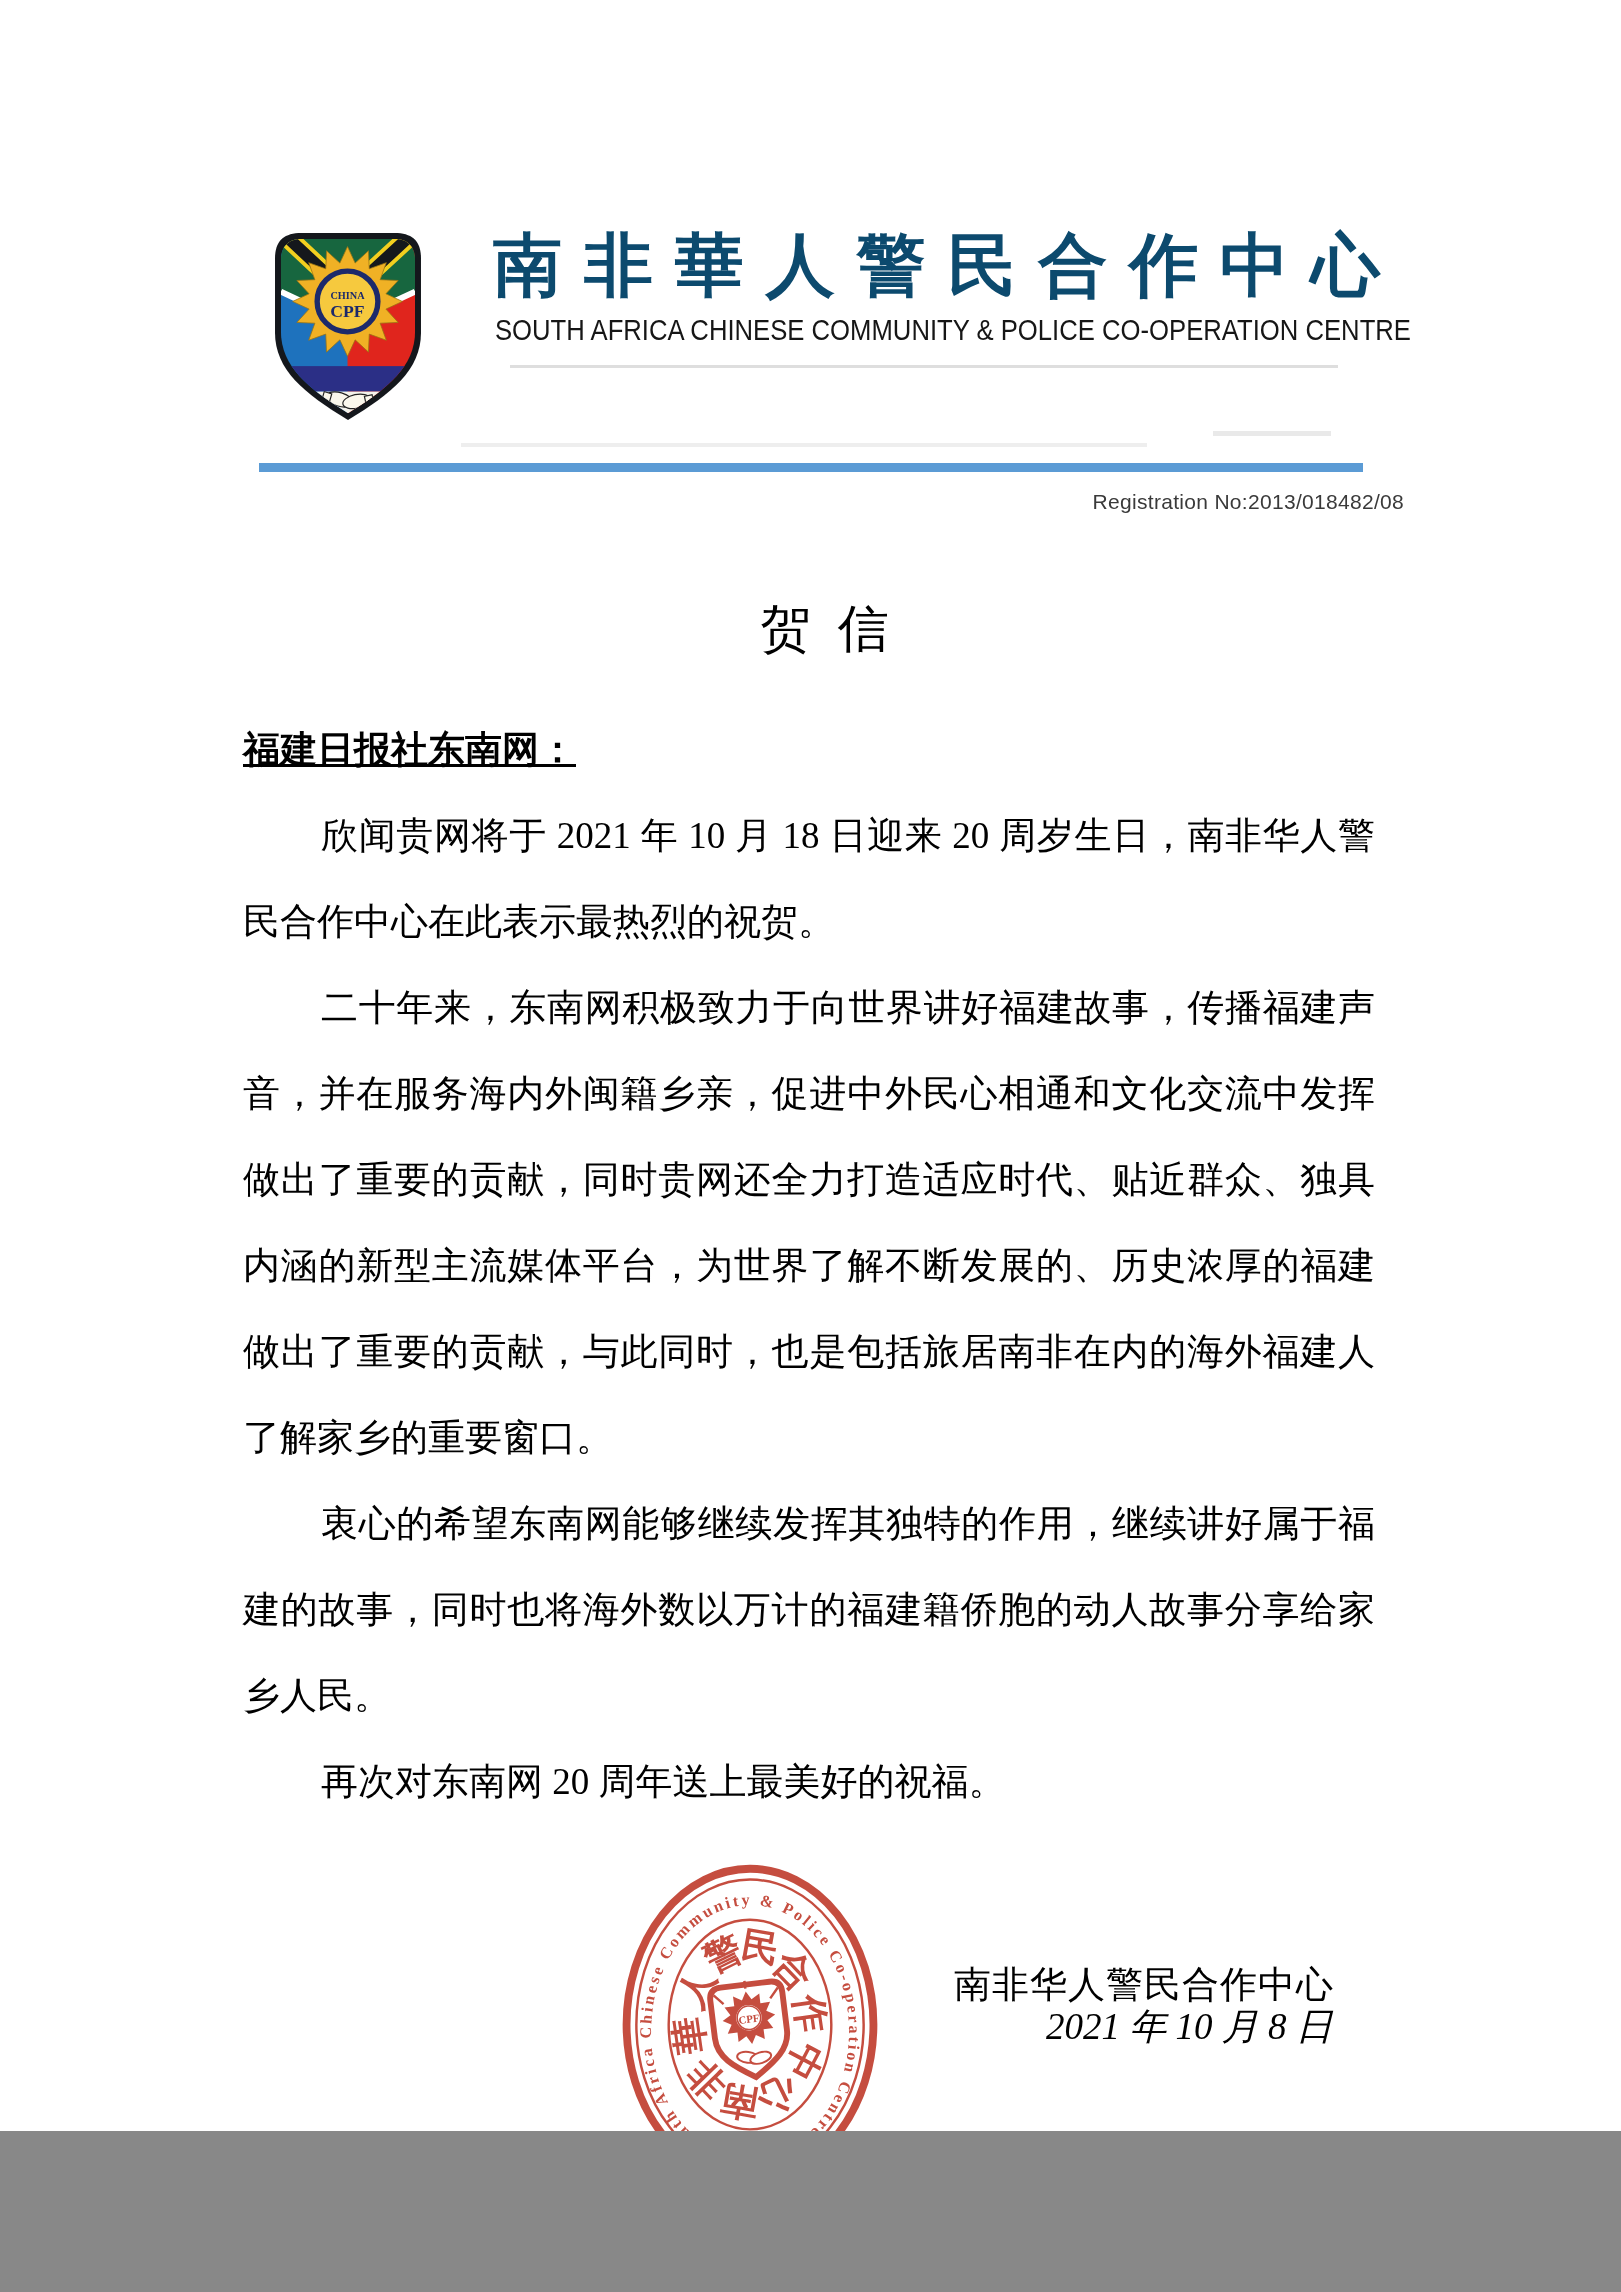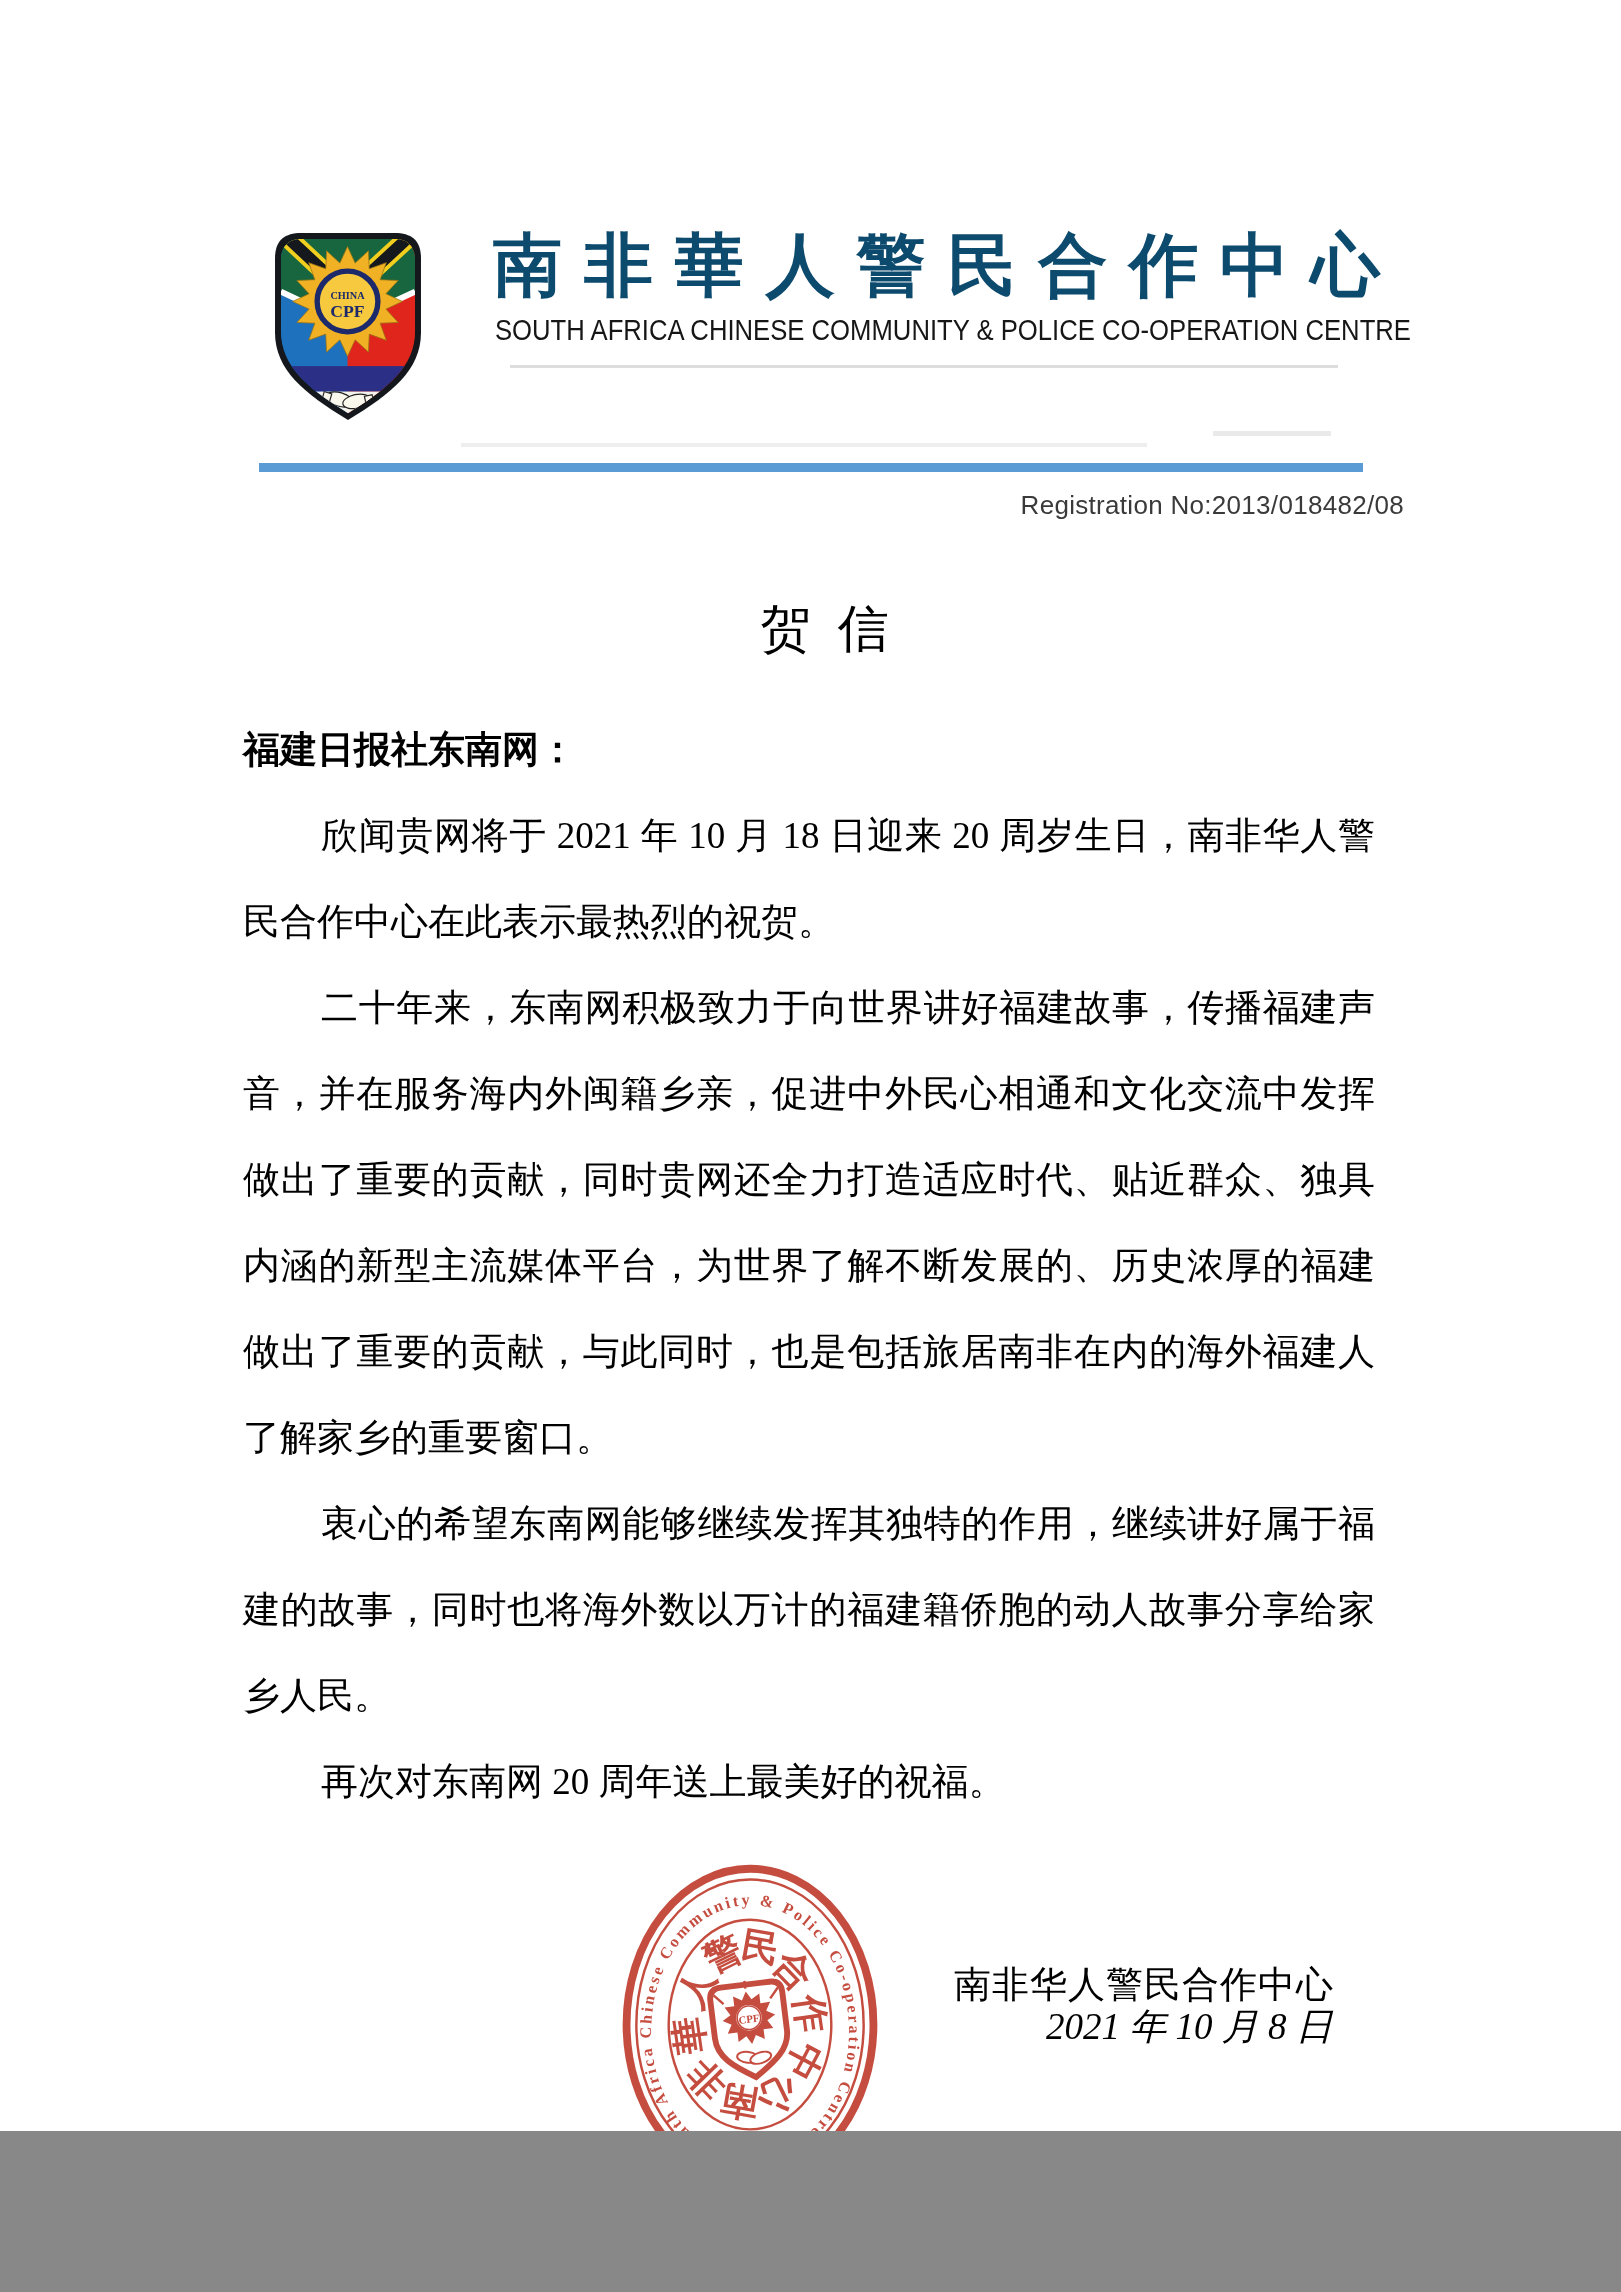--- a/index.html
+++ b/index.html
@@ -12,30 +12,30 @@
          text-align:justify;text-align-last:justify;white-space:nowrap;line-height:82px;}
   .lh-en{position:absolute;left:495px;top:314px;font-size:29px;font-weight:500;color:#161616;
          font-family:"Liberation Sans","DejaVu Sans",sans-serif;white-space:nowrap;
          transform:scaleX(0.885);transform-origin:left top;letter-spacing:0px;}
   .artifact{position:absolute;}
   .a1{left:510px;top:365px;width:828px;height:2.9px;background:#dedede;}
   .a2{left:461px;top:443px;width:686px;height:3.9px;background:#eeeeee;}
   .a3{left:1213px;top:431px;width:118px;height:4.9px;background:#e9e9e9;}
   .rule{position:absolute;left:259px;top:463px;width:1104px;height:8.8px;background:#5b9bd5;}
   .reg{position:absolute;left:914px;top:490px;width:490px;text-align:right;
-       font-family:"Liberation Sans","DejaVu Sans",sans-serif;font-size:26px;color:#3a3a3a;
+       font-family:"Liberation Sans","DejaVu Sans",sans-serif;font-size:21px;color:#3a3a3a;
        letter-spacing:0.3px;}
   
   .title{position:absolute;left:0;top:586px;width:1621px;margin:14px;text-align:center;
          font-size:51px;font-weight:normal;word-spacing:13.7px;line-height:59px;}
   .body{position:absolute;left:243px;top:707px;width:1132px;font-size:37px;}
   .line{line-height:86px;height:86px;text-align:left;}
   .line.jfull{text-align:justify;text-align-last:justify;}
   .line.indent{text-indent:78px;}
-  .salut{font-weight:bold;}
+  .salut{font-weight:bold;text-decoration:underline;}
   .sig{position:absolute;left:954px;top:1955px;font-size:37px;line-height:59px;letter-spacing:1px;text-align:center;}
   .date{position:absolute;left:1046px;top:1997px;font-size:37px;line-height:59px;font-style:italic;}
   .stamp{position:absolute;left:598px;top:1858px;width:304px;height:338px;opacity:0.9;}
 </style>
 </head>
 <body>
 
 <div class="page">
 
   <svg class="badge" viewBox="0 0 165 197">

